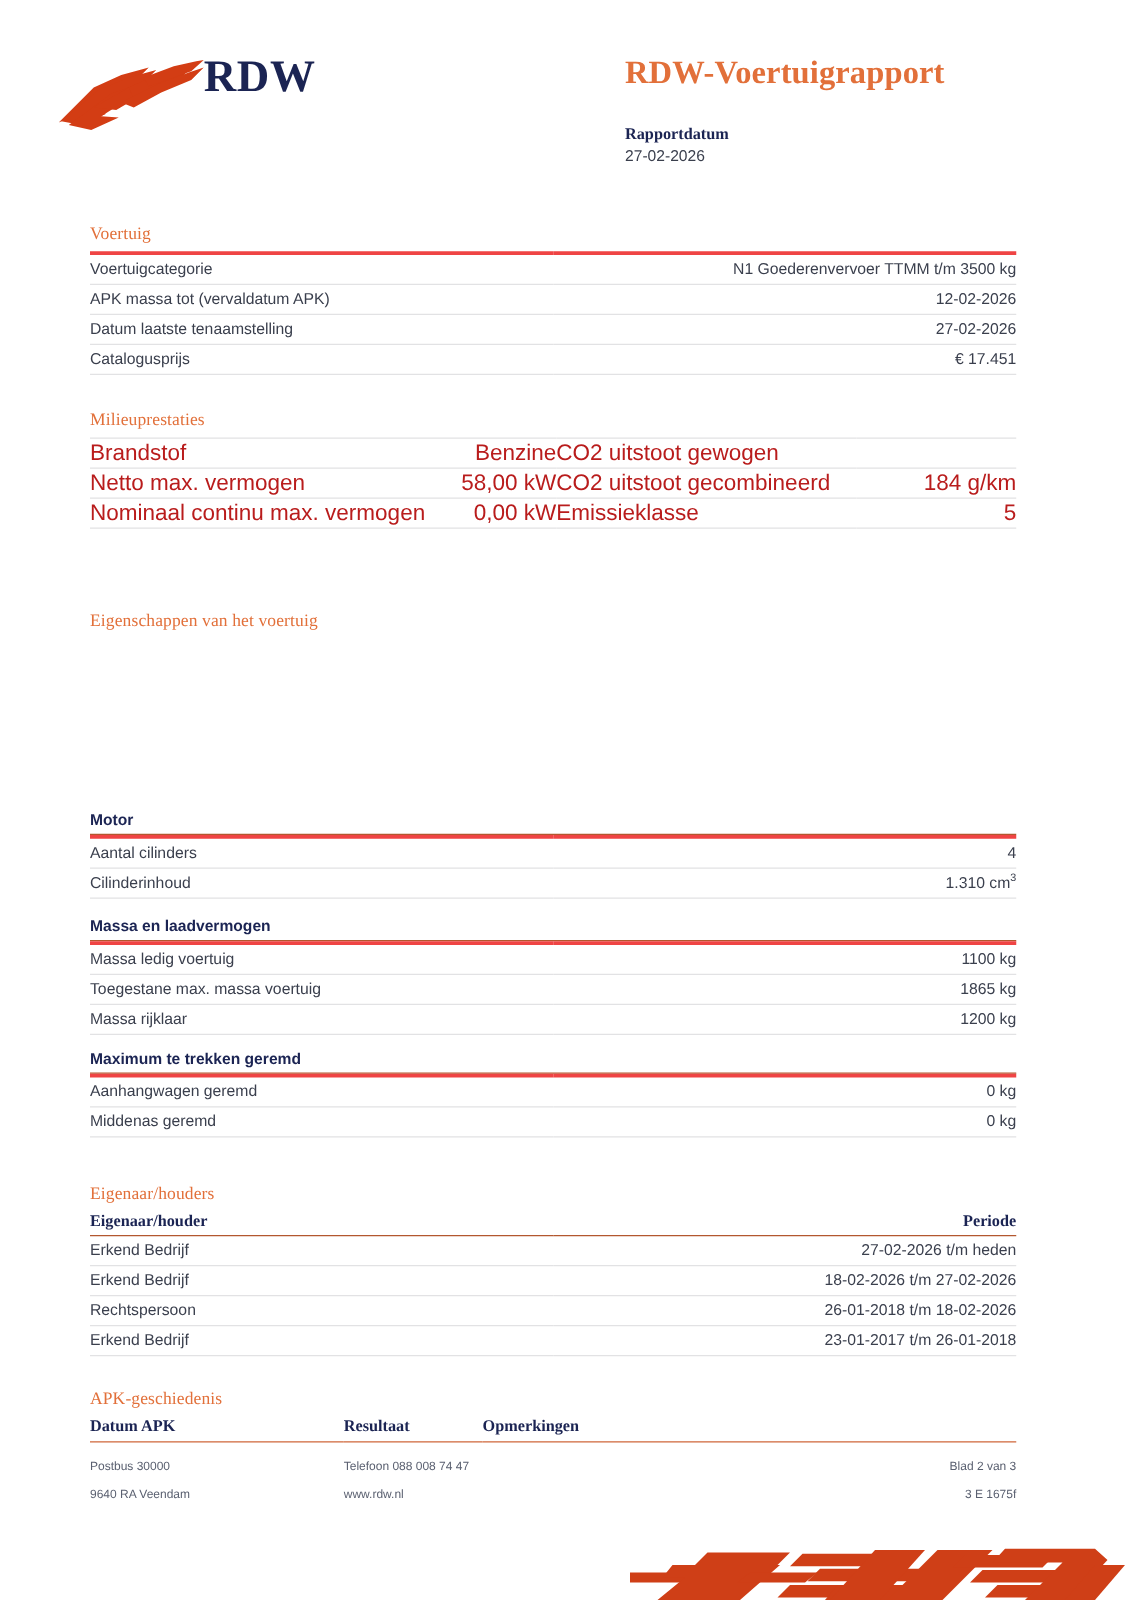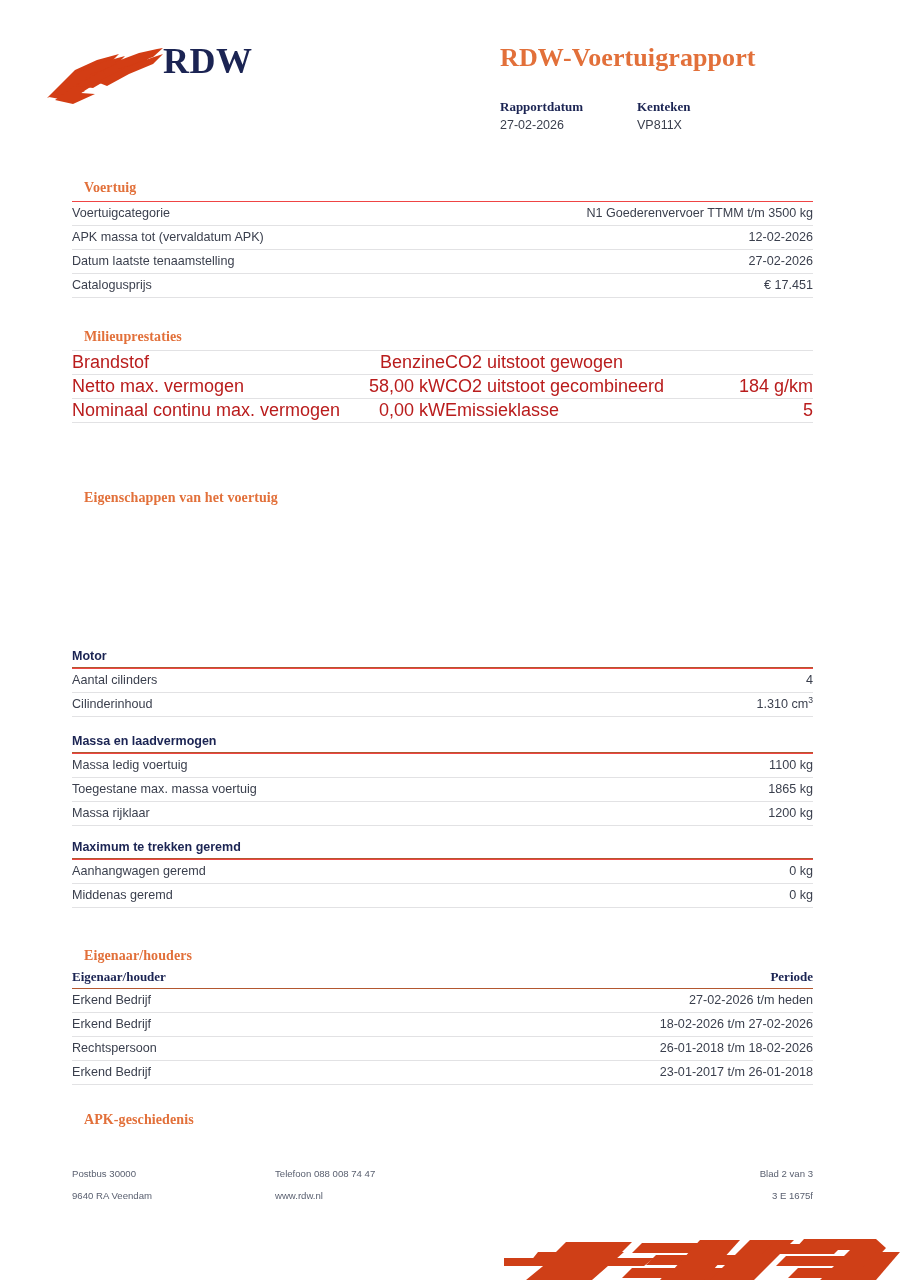--- a/index.html
+++ b/index.html
@@ -83,25 +83,25 @@
     font-size: 12.5px;
     color: #3a3f4d;
     line-height: 19px;
   }
 
   
   .section { position: absolute; left: 72px; width: 741px; }
 
   .sec-title {
     font-family: "Liberation Serif", serif;
-    font-weight: bold;
+    font-weight: normal;
     font-size: 14px;
     color: #e2703a;
     letter-spacing: 0.1px;
-    margin: 0 0 5px 12px;
+    margin: 0 0 5px 0;
     line-height: 16px;
   }
   .sub-title {
     font-weight: bold;
     font-size: 12.5px;
     color: #1b2453;
     line-height: 16px;
     margin: 0;
     padding-bottom: 3px;
   }
@@ -117,21 +117,21 @@
   }
   table.rows td {
     font-size: 12.6px;
     color: #3a3f4d;
     padding: 3px 0 4px 0;
     border-bottom: 1px solid #e2e2e4;
     line-height: 16px;
     vertical-align: bottom;
     white-space: nowrap;
   }
-  table.rows tr:first-child td { border-top: 1px solid #ef4444; }
+  table.rows tr:first-child td { border-top: 3px solid #ef4444; }
   td.lbl { text-align: left; }
   td.val { text-align: right; }
 
   
   .tbl-plain tr:first-child td { border-top: 1px solid #e2e2e4; }
 
   
   .tbl-under-rule tr:first-child td { border-top: none; }
 
   
@@ -232,23 +232,20 @@
       </svg>
       <div class="logo-word">RDW</div>
     </div>
 
     <div class="report-title">RDW-Voertuigrapport</div>
 
     <div class="meta">
       <div class="meta-col c1">
         <div class="meta-label">Rapportdatum</div>
         <div class="meta-value">27-02-2026</div>
-      </div><div class="meta-col c2">
-        <div class="meta-label">Kenteken</div>
-        <div class="meta-value">VP811X</div>
       </div>
     </div>
   </div>
 
   <div class="section" style="top:180px;">
     <div class="sec-title">Voertuig</div>
     <table class="rows tbl-plain">
       <tbody id="tbl-voertuig">
           <tr>
             <td class="lbl">Voertuigcategorie</td>
@@ -379,20 +376,30 @@
           <tr>
             <td class="o1">Erkend Bedrijf</td>
             <td class="o2">23-01-2017 t/m 26-01-2018</td>
           </tr>
         </tbody>
     </table>
   </div>
 
   <div class="section" style="top:1112px;">
     <div class="sec-title">APK-geschiedenis</div>
+    <table class="apk">
+      <thead>
+        <tr>
+          <th class="a1">Datum APK</th>
+          <th class="a2">Resultaat</th>
+          <th class="a3">Opmerkingen</th>
+        </tr>
+      </thead>
+      <tbody id="tbl-apk"></tbody>
+    </table>
   </div>
 
   <div class="footer">
     <div class="footer-row">
       <div class="f-a">Postbus 30000</div>
       <div class="f-b">Telefoon 088 008 74 47</div>
       <div class="f-c">Blad 2 van 3</div>
     </div>
     <div class="footer-row">
       <div class="f-a">9640 RA Veendam</div>

